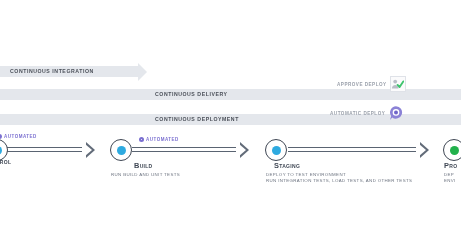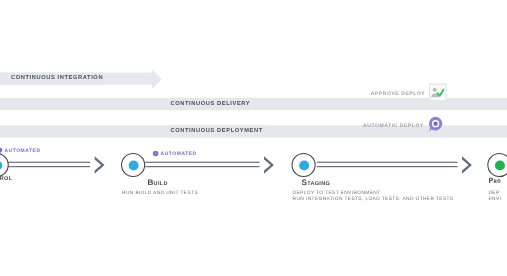--- a/index.html
+++ b/index.html
@@ -233,17 +233,17 @@
   <div class="node" style="left:265px;top:139px;">
     <span class="node-core" style="background:#2eaae0;"></span>
   </div>
   <span class="node-label" style="left:274px;top:161px;">Staging</span>
   <span class="node-desc" style="left:266px;top:172px;">Deploy to test environment</span>
   <span class="node-desc" style="left:266px;top:178px;">Run integration tests, load tests, and other tests</span>
 
   <div class="node" style="left:443px;top:139px;">
     <span class="node-core" style="background:#22b14c;"></span>
   </div>
-  <span class="node-label" style="left:444px;top:161px;font-family:Liberation Mono, monospace;">Pro</span>
+  <span class="node-label" style="left:444px;top:161px;">Pro</span>
   <span class="node-desc" style="left:444px;top:172px;">Dep</span>
   <span class="node-desc" style="left:444px;top:178px;">Envi</span>
 
 </div>
 
 </body></html>

